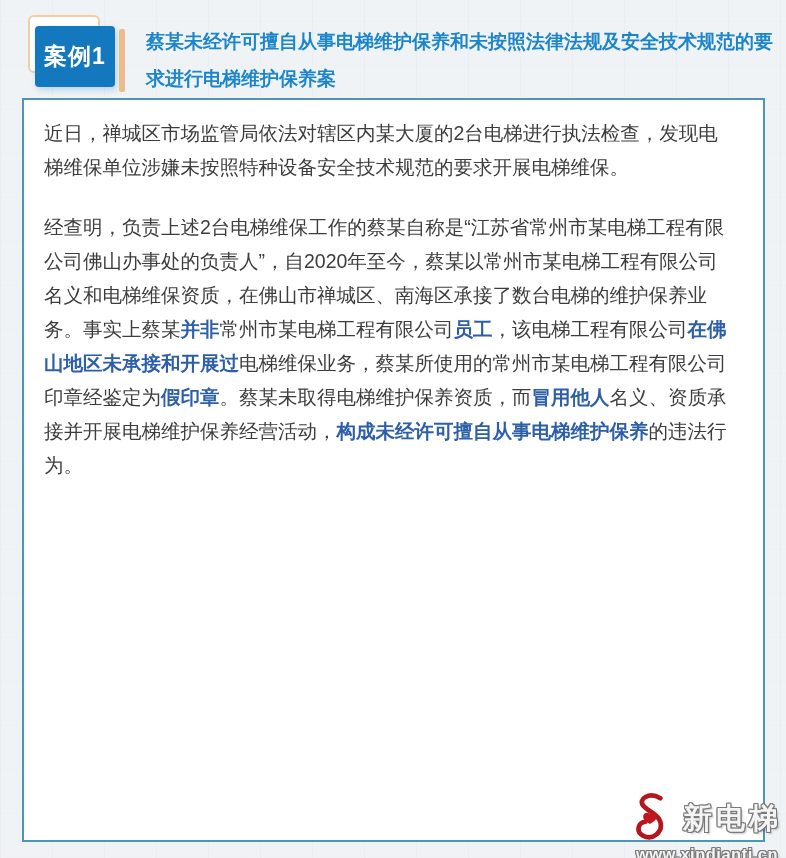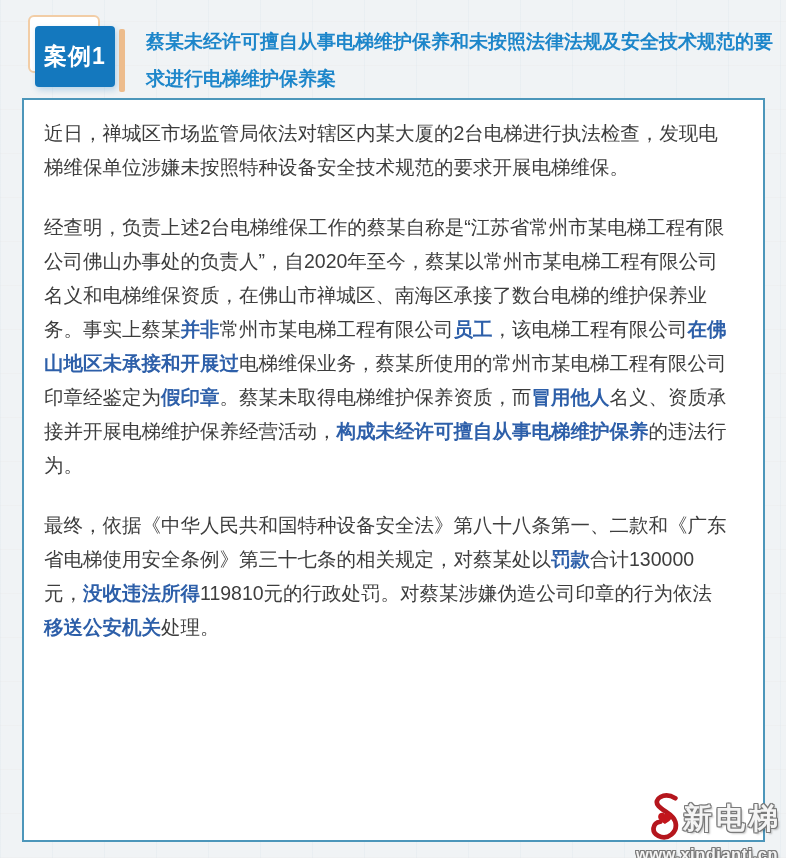--- a/index.html
+++ b/index.html
@@ -69,21 +69,21 @@
   .para .hl{
     color:var(--highlight-blue);
     font-weight:700;
     margin-top:48px;
   }
   
   .logo{
     position:absolute;left:632px;top:792px;width:150px;z-index:5;
     text-align:center;line-height:1;
   }
-  .logo-row{display:flex;align-items:center;justify-content:flex-end;}
+  .logo-row{display:flex;align-items:center;justify-content:space-between;}
   .logo-icon{flex:0 0 auto;margin-right:2px;}
   .logo-name{
     font-size:29px;font-weight:700;letter-spacing:4px;
     color:#f4f4f4;
     text-shadow:
       1px 0 0 #7a7a7a,-1px 0 0 #7a7a7a,0 1px 0 #7a7a7a,0 -1px 0 #7a7a7a,
       1px 1px 0 #7a7a7a,-1px -1px 0 #7a7a7a,1px -1px 0 #7a7a7a,-1px 1px 0 #7a7a7a,
       2px 2px 2px rgba(0,0,0,0.25);
   }
   .logo-url{
@@ -106,21 +106,20 @@
       <div class="badge-ghost"></div>
       <div class="badge-main">案例1</div>
     </div>
     <div class="accent-bar"></div>
     <h1 class="title">蔡某未经许可擅自从事电梯维护保养和未按照法律法规及安全技术规范的要求进行电梯维护保养案</h1>
   </header>
 
   <main class="content-box">
     <p class="para"><span>近日，禅城区市场监管局依法对辖区内某大厦的2台电梯进行执法检查，发现电梯维保单位涉嫌未按照特种设备安全技术规范的要求开展电梯维保。</span></p>
     <p class="para"><span>经查明，负责上述2台电梯维保工作的蔡某自称是“江苏省常州市某电梯工程有限公司佛山办事处的负责人”，自2020年至今，蔡某以常州市某电梯工程有限公司名义和电梯维保资质，在佛山市禅城区、南海区承接了数台电梯的维护保养业务。事实上蔡某</span><span class="hl">并非</span><span>常州市某电梯工程有限公司</span><span class="hl">员工</span><span>，该电梯工程有限公司</span><span class="hl">在佛山地区未承接和开展过</span><span>电梯维保业务，蔡某所使用的常州市某电梯工程有限公司印章经鉴定为</span><span class="hl">假印章</span><span>。蔡某未取得电梯维护保养资质，而</span><span class="hl">冒用他人</span><span>名义、资质承接并开展电梯维护保养经营活动，</span><span class="hl">构成未经许可擅自从事电梯维护保养</span><span>的违法行为。</span></p>
-    <p class="para"><span>最终，依据《中华人民共和国特种设备安全法》第八十八条第一、二款和《广东省电梯使用安全条例》第三十七条的相关规定，对蔡某处以</span><span class="hl">罚款</span><span>合计130000元，</span><span class="hl">没收违法所得</span><span>119810元的行政处罚。对蔡某涉嫌伪造公司印章的行为依法</span><span class="hl">移送公安机关</span><span>处理。</span></p>
   </main>
 
   <div class="logo">
     <div class="logo-row">
       <svg class="logo-icon" width="34" height="52" viewBox="0 0 36 54" aria-hidden="true">
         <path d="M30 6 C18 -1 6 7 12 14 C17 20 28 23 30 31 C33 42 22 51 12 46 C4 42 6 32 14 31" fill="none" stroke="#b5161d" stroke-width="5" stroke-linecap="round"></path>
         <path d="M19 23 c2.6-3.1 7.2-1 7.2 2.6 c0 3.6-4.2 5.6-7.2 7.7 c-3-2.1-7.2-4.1-7.2-7.7 c0-3.6 4.6-5.7 7.2-2.6 z" fill="#c3161c"></path>
       </svg>
       <span class="logo-name">新电梯</span>
     </div>

